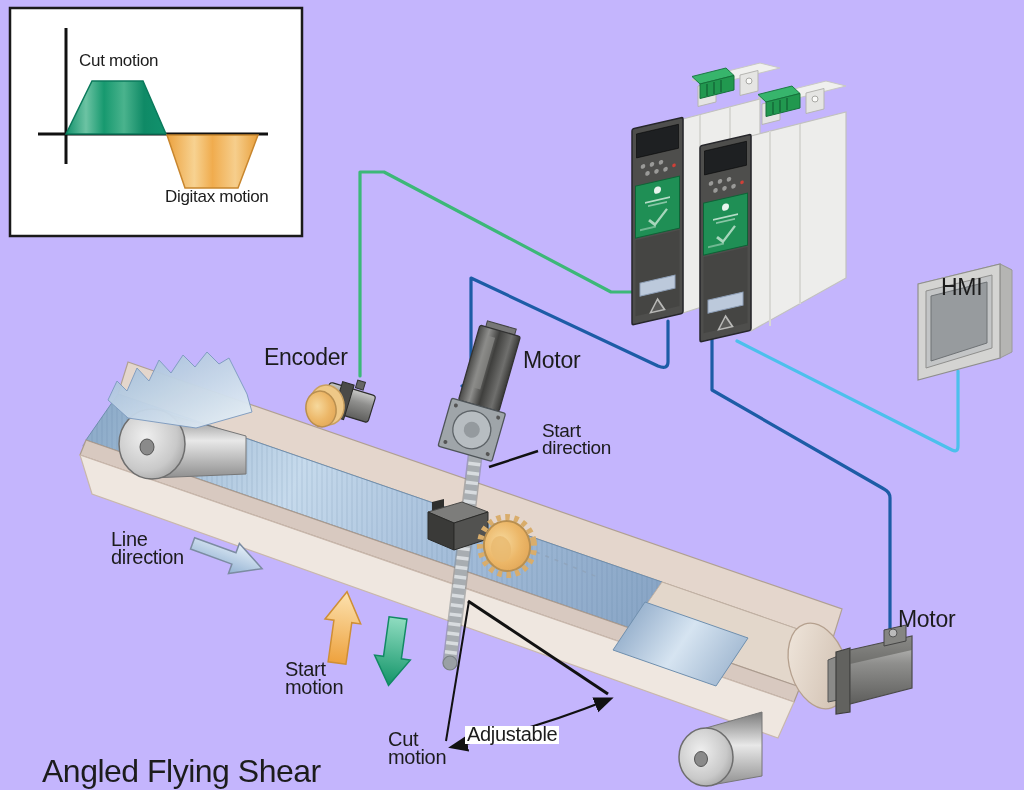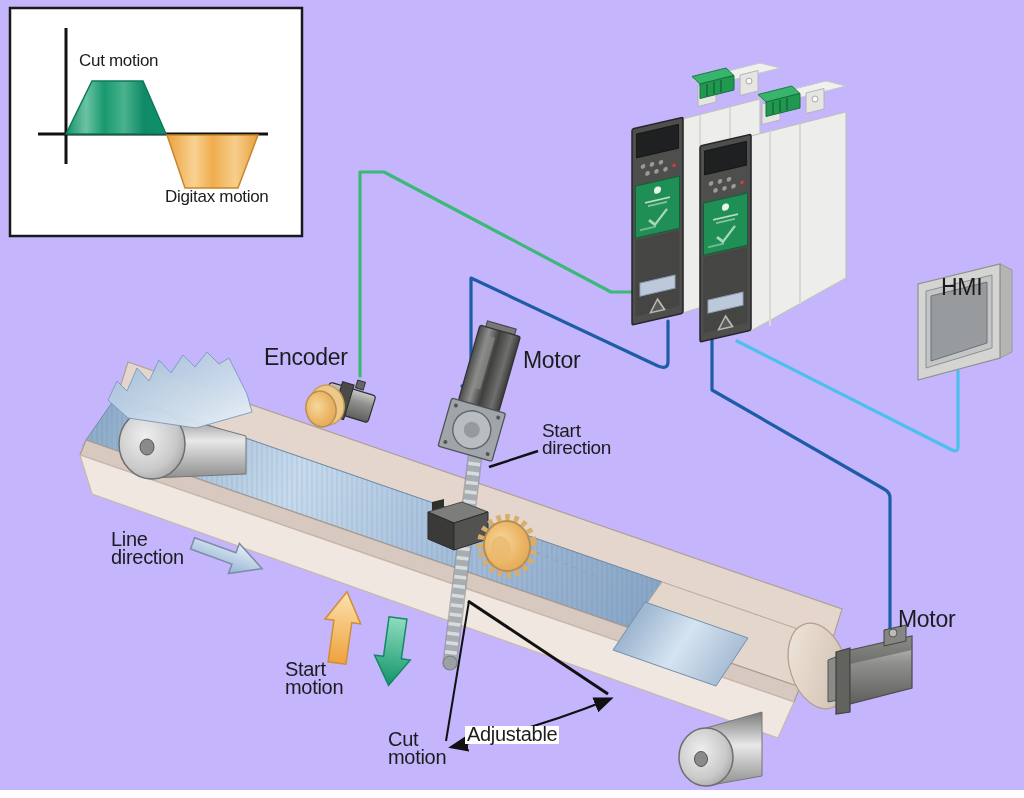--- a/index.html
+++ b/index.html
@@ -296,14 +296,15 @@
 <div class="lbl fs20" style="left:285px;top:660px;">
   <div>Start</div>
   <div>motion</div>
 </div>
 <div class="lbl fs20" style="left:388px;top:694px;margin-top:36px;">
   <div>Cut</div>
   <div>motion</div>
 </div>
 <div class="lbl fs20 bgw" style="left:465px;top:726px;">Adjustable</div>
 
+<div class="lbl fs32" style="left:42px;top:757px;">Angled Flying Shear</div>
 
 </div>
 
 </body></html>

